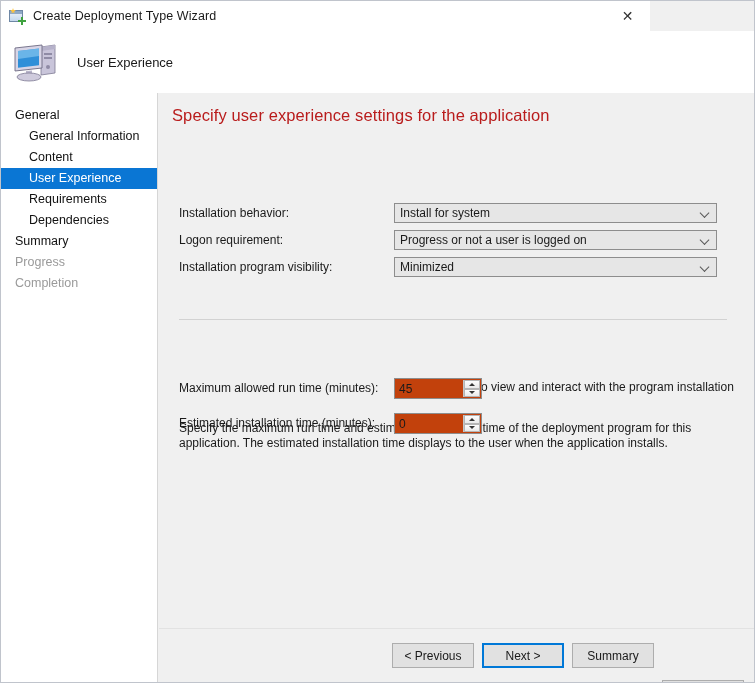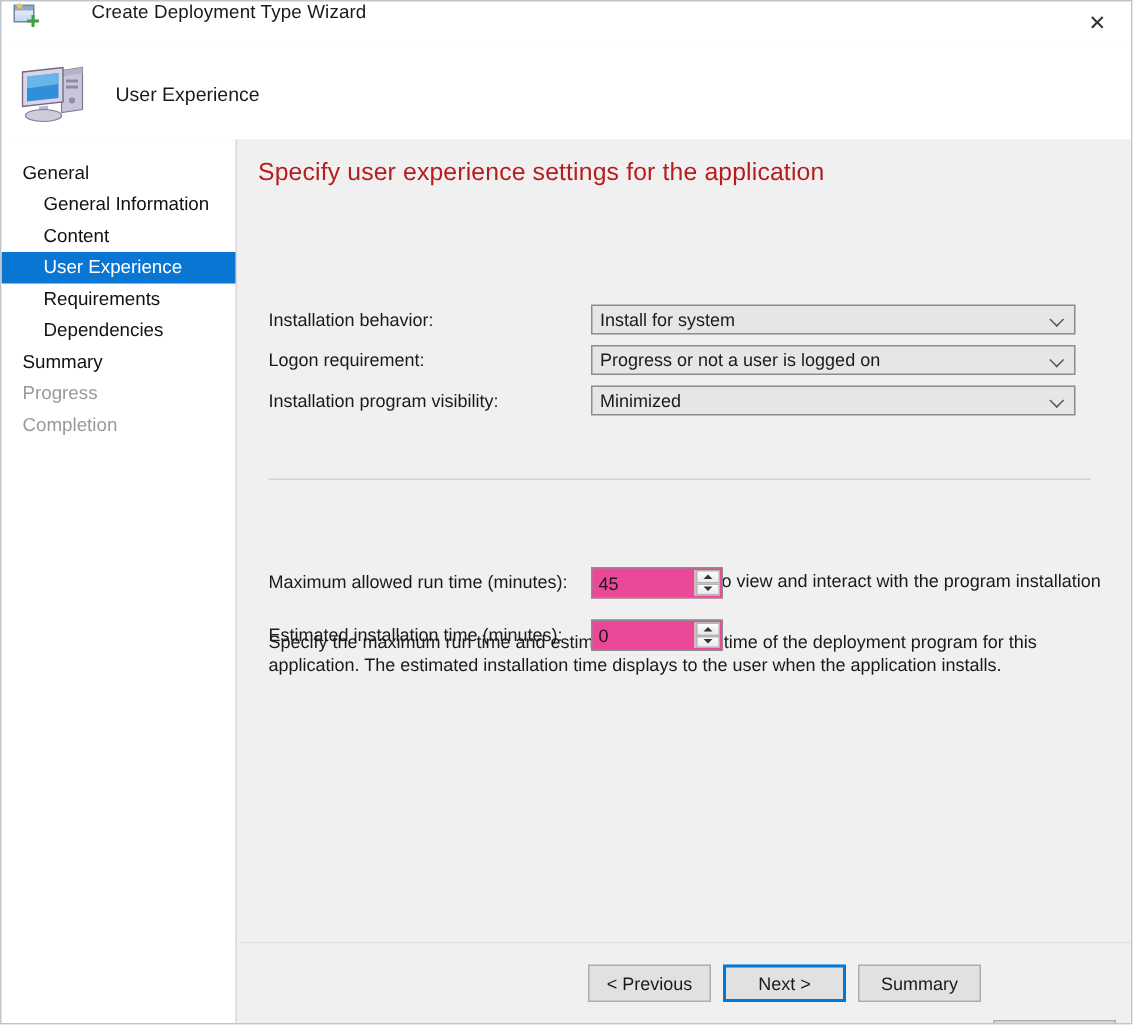--- a/index.html
+++ b/index.html
@@ -23,25 +23,25 @@
     background: #f0f0f0;
     box-sizing: border-box;
     border: 1px solid #c0c4cc;
     overflow: hidden;
   }
 
   
   .titlebar {
     position: absolute;
     left: 0; top: 0;
-    width: 753px;
+    width: 649px;
     height: 30px;
     background: #ffffff;
     display: flex;
-    gap: 28px;
+    align-items: center;
   }
   .titlebar-icon {
     width: 16px; height: 16px;
     margin-left: 8px;
     position: relative;
     flex: 0 0 auto;
   }
   .titlebar-text {
     margin-left: 8px;
     font-size: 12.5px;
@@ -230,21 +230,21 @@
     color: #1a1a1a;
     line-height: 15px;
   }
 
   
   .spinner {
     position: absolute;
     left: 215px; top: 0;
     width: 88px;
     height: 21px;
-    background: #ec4899;
+    background: #c2410c;
     border: 1px solid #8d8d8d;
     box-sizing: border-box;
     display: flex;
     align-items: center;
   }
   .spinner-value {
     padding-left: 4px;
     font-size: 12px;
     color: #1a1a1a;
   }

